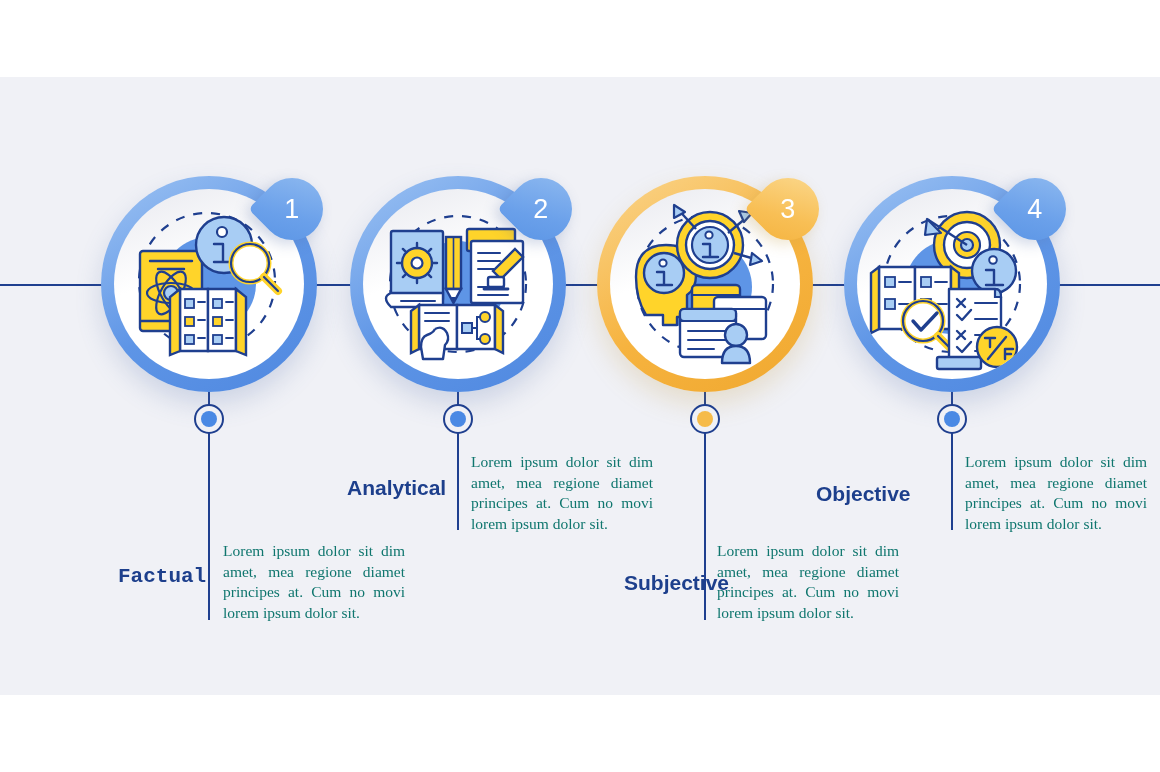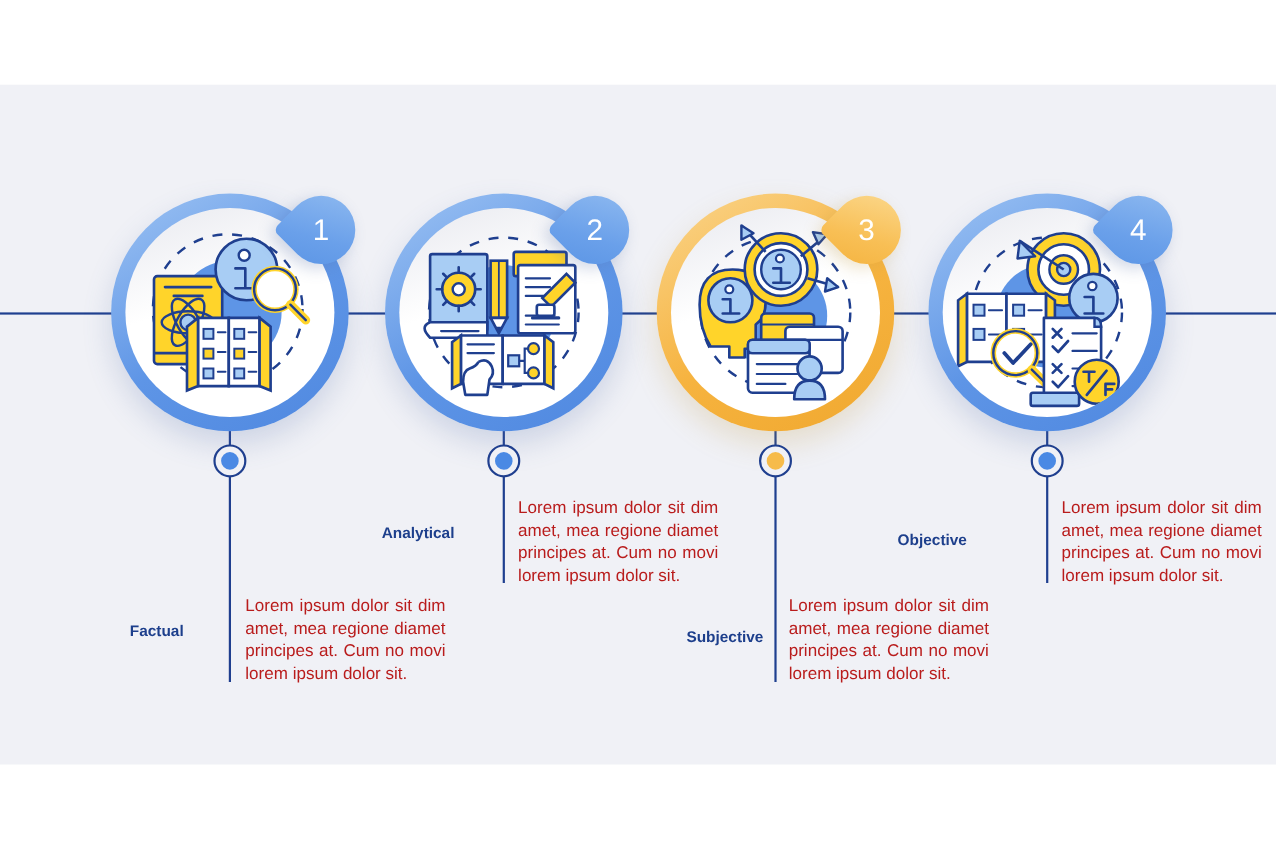--- a/index.html
+++ b/index.html
@@ -124,31 +124,32 @@
     width: 16px; height: 16px;
     border-radius: 50%;
     background: #4a89e4;
   }
   .dot.accent i { background: #f6bb4a; }
 
   
   .title {
     position: absolute;
     color: #1d3f8c;
-    font-size: 14px;
+    font-size: 21px;
     font-weight: bold;
     white-space: nowrap;
   }
   .body-text {
     position: absolute;
     width: 182px;
-    color: #b91c1c;
+    color: #0f766e;
     font-size: 15.5px;
     line-height: 1.33;
     text-align: justify;
+    font-family: Liberation Serif, serif;
   }
 </style>
 </head>
 <body>
 
 <div id="stage">
 
   <div class="panel-band"></div>
   <div class="timeline-rule"></div>
 
@@ -200,21 +201,21 @@
         </g>
       </svg>
     </div>
     <div class="badge">
       <span class="badge-num">1</span>
     </div>
   </div>
   <div class="dot" style="left:194px; top:404px;">
       <i></i>
     </div>
-  <div class="title" style="left:118px; top:565px;">Factual</div>
+  <div class="title" style="left:118px; top:565px;font-family:Liberation Mono, monospace;">Factual</div>
   <div class="body-text" style="left:223px; top:541px;">Lorem ipsum dolor sit dim amet, mea regione diamet principes at. Cum no movi lorem ipsum dolor sit.</div>
 
   <div class="stem" style="left:457px; top:378px; height:152px;"></div>
   <div class="node" style="left:350px; top:176px;">
     <div class="ring-outer"></div>
     <div class="ring-inner"></div>
     <div class="art-wrap">
       <svg viewBox="0 0 190 190" width="190" height="190">
         <circle cx="95" cy="98" r="46" fill="#5e95e6"></circle>
         <circle cx="95" cy="95" r="68" fill="none" stroke="#1f3f8f" stroke-width="2.2" stroke-dasharray="9 9"></circle>

